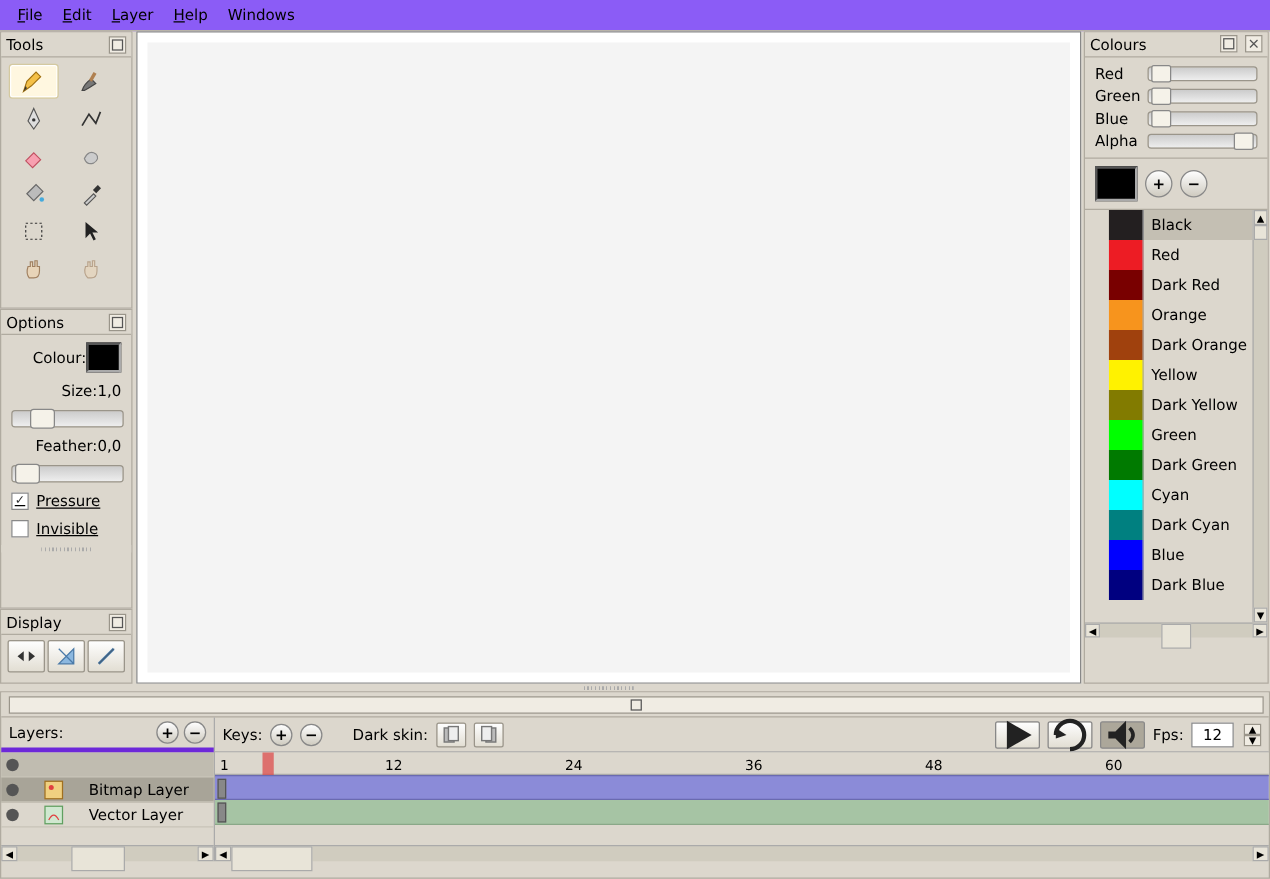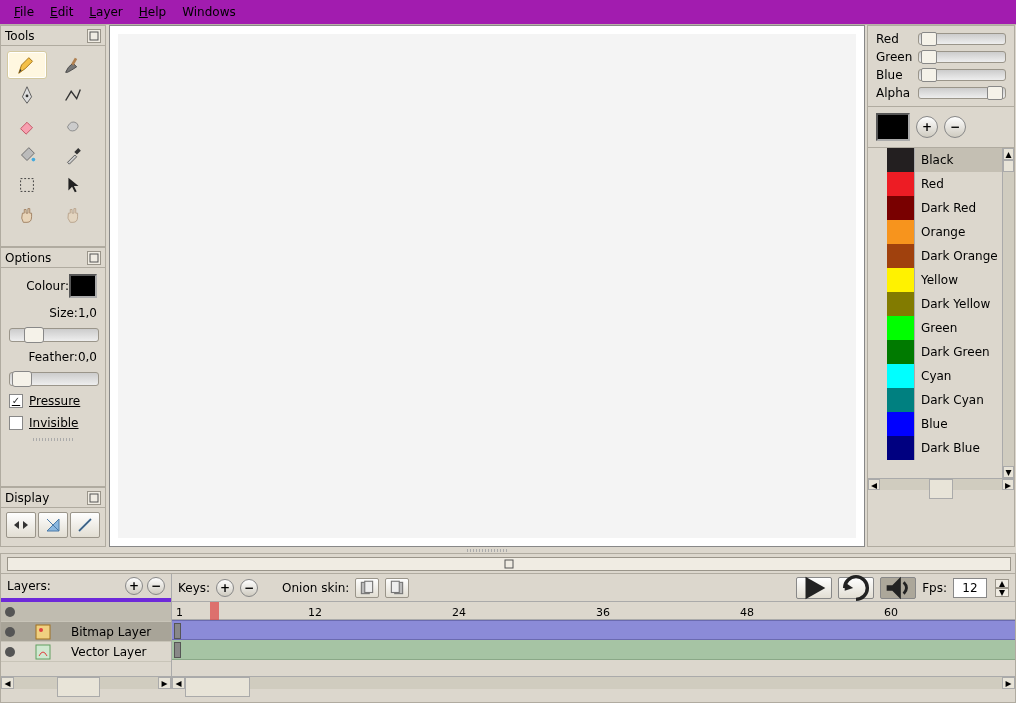--- a/index.html
+++ b/index.html
@@ -1,17 +1,17 @@
 <!DOCTYPE html>
 <html><head>
 <meta charset="utf-8">
 <style>
 * { box-sizing: border-box; margin: 0; padding: 0; font-family: "DejaVu Sans", Arial, sans-serif; font-size: 12px; color: #000; }
 body { background: #dcd7cd; width: 1016px; height: 703px; overflow: hidden; }
-.menubar { height: 25px; background: #a21caf; border-bottom: 1px solid #b8b3a8; display: flex; align-items: center; padding: 0 6px; }
+.menubar { height: 25px; background: #8b5cf6; border-bottom: 1px solid #b8b3a8; display: flex; align-items: center; padding: 0 6px; }
 .menubar-item { padding: 3px 8px; cursor: default; }
 .menubar-item .ul { text-decoration: underline; }
 .panel { background: #dcd7cd; border: 1px solid #b0aba0; position: absolute; }
 .panel-title { height: 20px; background: #dcd7cd; border-bottom: 1px solid #b0aba0; display: flex; align-items: center; padding: 0 4px; justify-content: space-between; }
 .panel-title span:first-child { flex: 1; }
 .dock-grip { background: #dcd7cd; height: 6px; display: flex; justify-content: center; align-items: center; cursor: row-resize; }
 .dock-grip::before { content:''; display:block; width:40px; height:3px; background: repeating-linear-gradient(90deg,#aaa 0 1px,transparent 1px 3px); }
 .small-btn { width:14px; height:14px; border:1px solid #9a958a; background:#f0ece3; display:inline-flex; align-items:center; justify-content:center; margin-left:2px; }
 .small-btn svg { width:10px; height:10px; }
 
@@ -261,20 +261,35 @@
       </div>
   </div>
 </div>
 
 <div id="canvas-pane">
   <div id="canvas-inner"></div>
 </div>
 <div class="dock-grip" style="position:absolute;top:547px;left:109px;width:756px"></div>
 
 <div id="colours-panel" class="panel">
+  <div class="panel-title">
+    <span>Colours</span>
+    <span>
+      <span class="small-btn">
+          <svg viewBox="0 0 10 10">
+            <rect x="1" y="1" width="8" height="8" fill="none" stroke="#555"></rect>
+          </svg>
+        </span>
+      <span class="small-btn">
+          <svg viewBox="0 0 10 10">
+            <path d="M2 2 L8 8 M8 2 L2 8" stroke="#555"></path>
+          </svg>
+        </span>
+    </span>
+  </div>
   <div class="col-sliders">
     <div class="col-row">
         <span class="lbl">Red</span>
         <div class="mini-slider">
           <div class="thumb" style="left:2px"></div>
         </div>
       </div>
     <div class="col-row">
         <span class="lbl">Green</span>
         <div class="mini-slider">
@@ -417,21 +432,21 @@
           </div>
           <div class="arrow">▸</div>
       </div>
     </div>
     <div class="timeline-col">
       <div class="timeline-head">
         <span>Keys:</span>
         <span class="round-btn" style="width:18px;height:18px">+</span>
         <span class="round-btn" style="width:18px;height:18px">−</span>
         <span style="width:12px"></span>
-        <span>Onion skin:</span>
+        <span>Dark skin:</span>
         <span class="disp-btn" style="width:24px;height:20px">
             <svg viewBox="0 0 16 16">
               <rect x="3" y="3" width="7" height="10" fill="#bbb" stroke="#777"></rect>
               <rect x="6" y="2" width="7" height="10" fill="#eee" stroke="#777"></rect>
             </svg>
           </span>
         <span class="disp-btn" style="width:24px;height:20px">
             <svg viewBox="0 0 16 16">
               <rect x="6" y="3" width="7" height="10" fill="#bbb" stroke="#777"></rect>
               <rect x="3" y="2" width="7" height="10" fill="#eee" stroke="#777"></rect>

